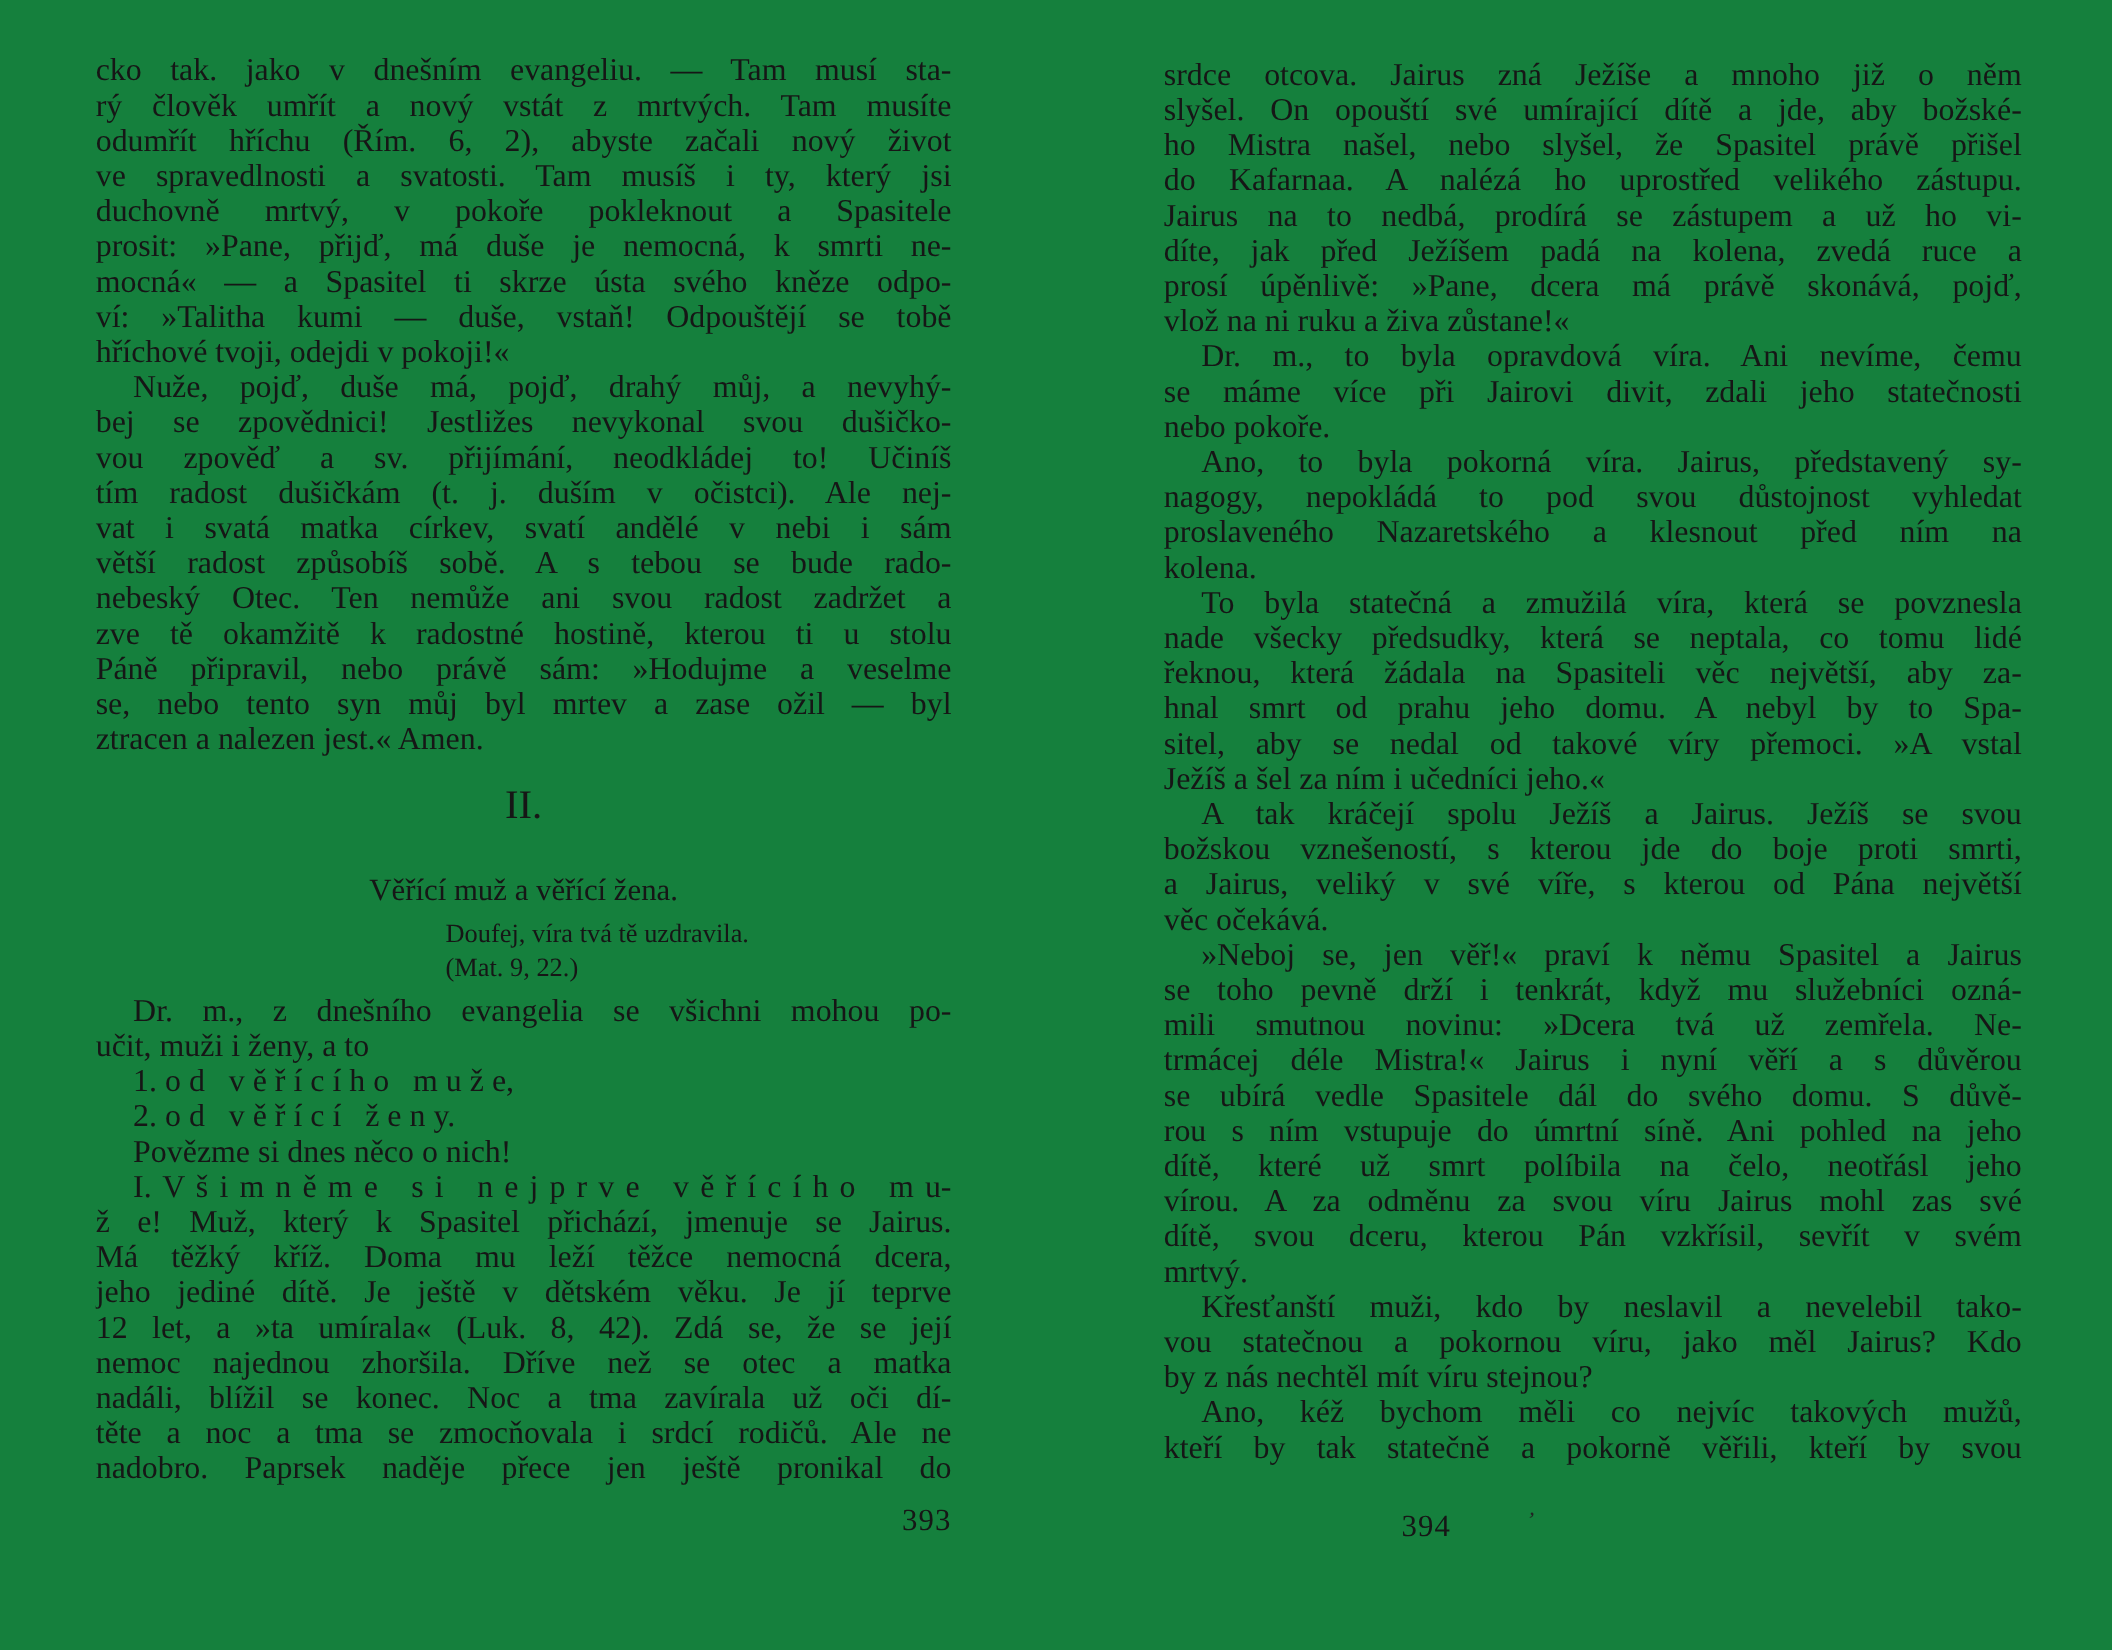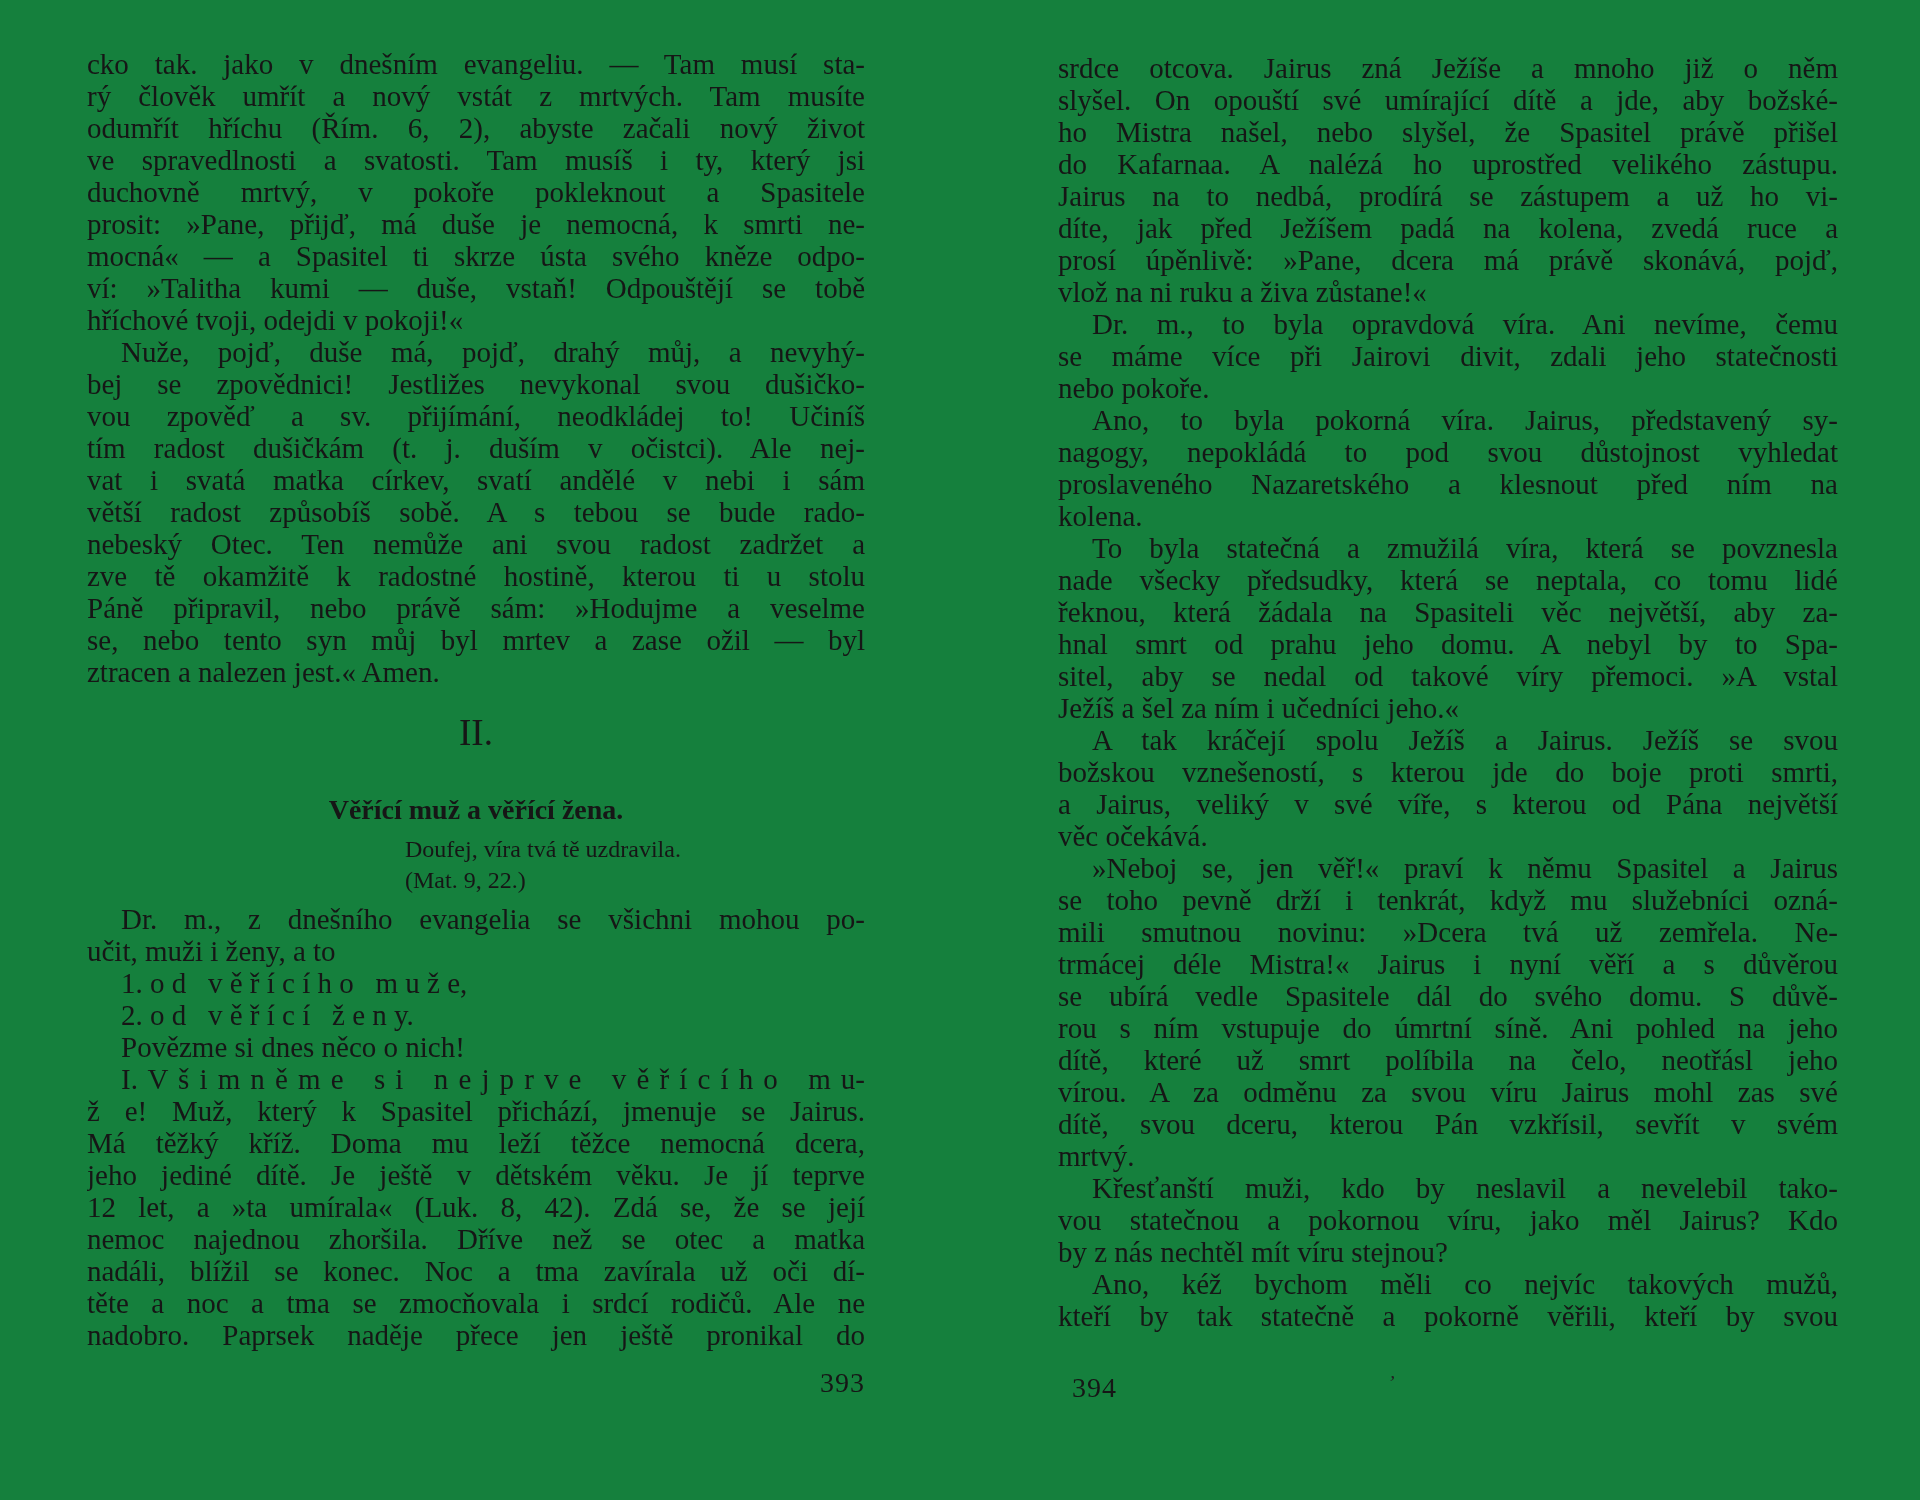--- a/index.html
+++ b/index.html
@@ -41,40 +41,40 @@
 
   .blk-c {
     margin-top: 28px;
     text-align: center;
     font-size: 37px;
     line-height: 34px;
   }
   .blk-h {
     margin-top: 42px;
     text-align: center;
-    font-weight: bold;
+    font-weight: normal;
     font-size: 28px;
     line-height: 36px;
   }
   .blk-q {
     margin-top: 6px;
     margin-bottom: 7px;
     padding-left: 318px;
     font-size: 24px;
     line-height: 31px;
   }
   .qline { white-space: pre-wrap; }
 
   .pagenum {
     position: absolute;
     font-size: 28px;
     letter-spacing: 1px;
   }
   .pagenum-left  { left: 87px;  width: 778px; top: 1367px; text-align: right; }
-  .pagenum-right { left: 1072px; width: 300px; top: 1372px; text-align: left; }
+  .pagenum-right { left: 1019px; width: 300px; top: 1372px; text-align: right; }
 
   .speck {
     position: absolute;
     left: 1390px;
     top: 1360px;
     font-size: 20px;
     color: #222;
     transform: rotate(8deg);
   }
 </style>

